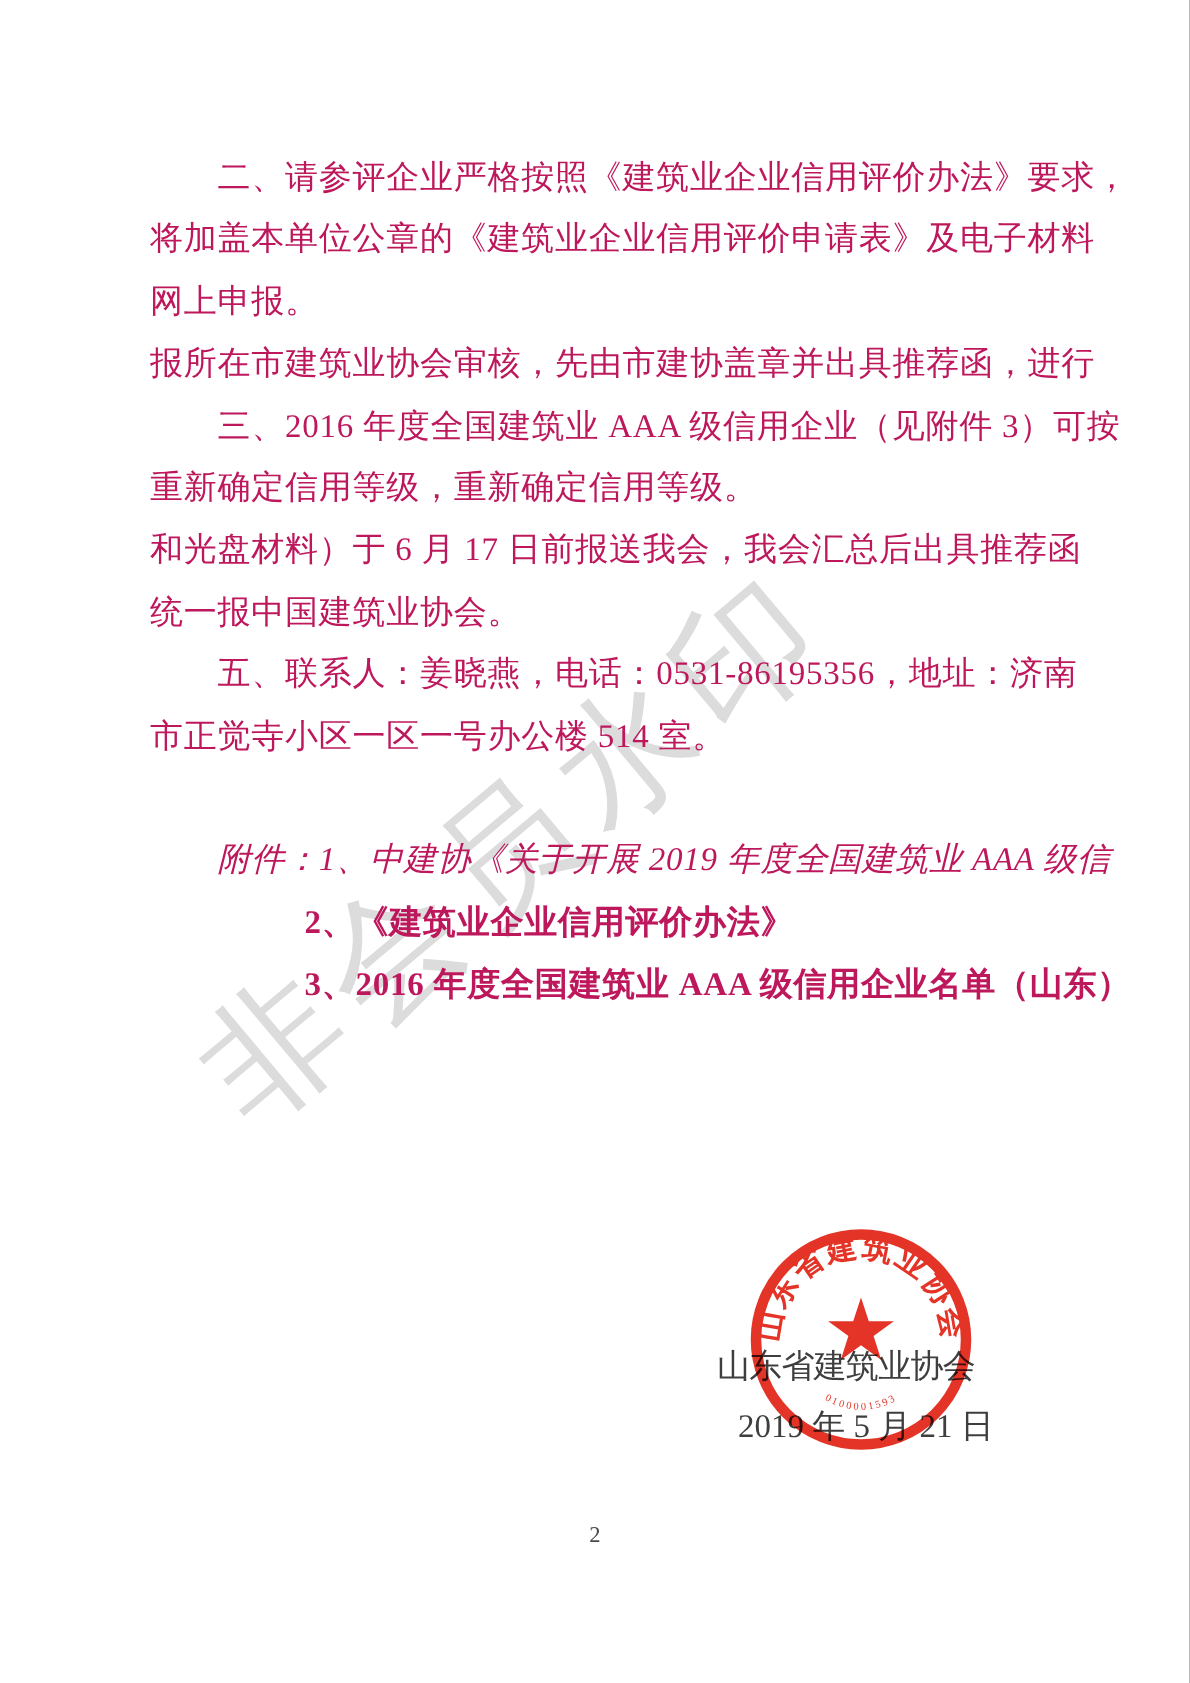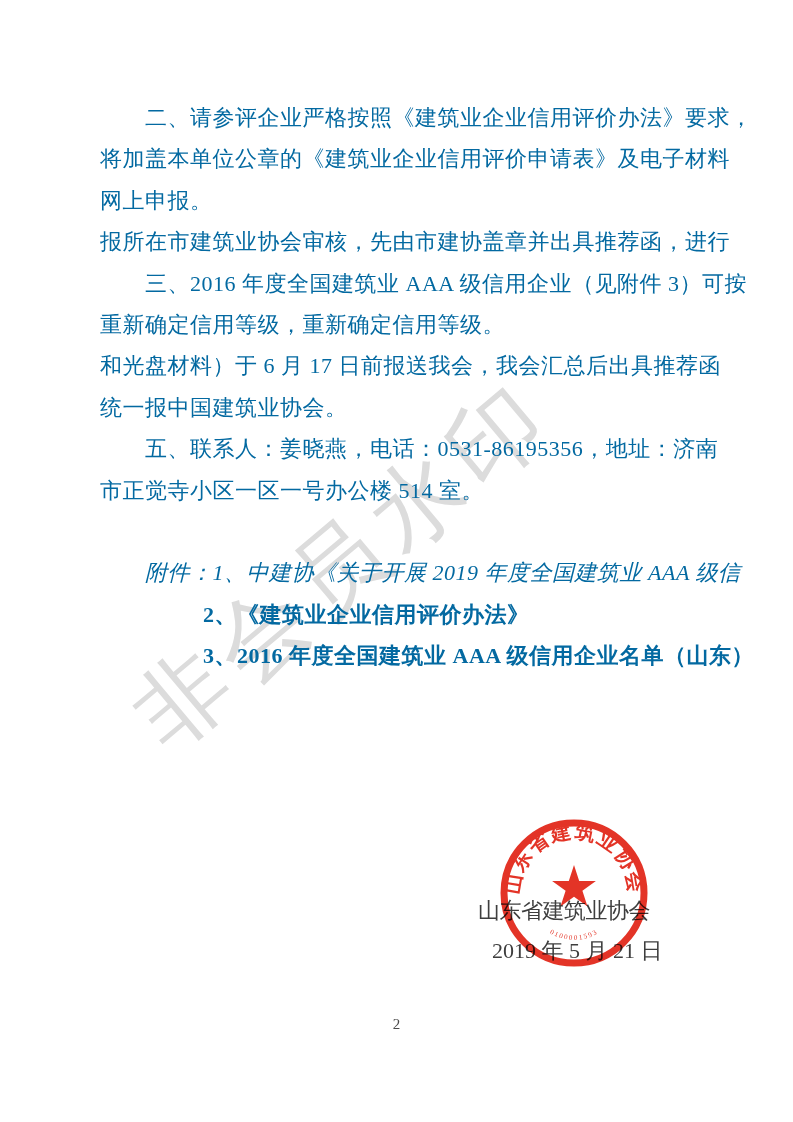--- a/index.html
+++ b/index.html
@@ -21,21 +21,21 @@
     transform-origin:50% 50%;
     white-space:nowrap;
     user-select:none;
     z-index:1;
   }
   
   .doc{
     position:absolute;
     left:100px;top:97px;width:616px;
     z-index:2;
-    color:#0369a1;
+    color:#be185d;
   }
   .line{
     height:41.4px;line-height:41.4px;
     font-size:22px;letter-spacing:0.5px;
     white-space:nowrap;
   }
   .ind2{padding-left:45px;}
   .ind45{padding-left:103px;font-weight:bold;}
   .gap{margin-top:41.4px;font-style:italic;}
   

